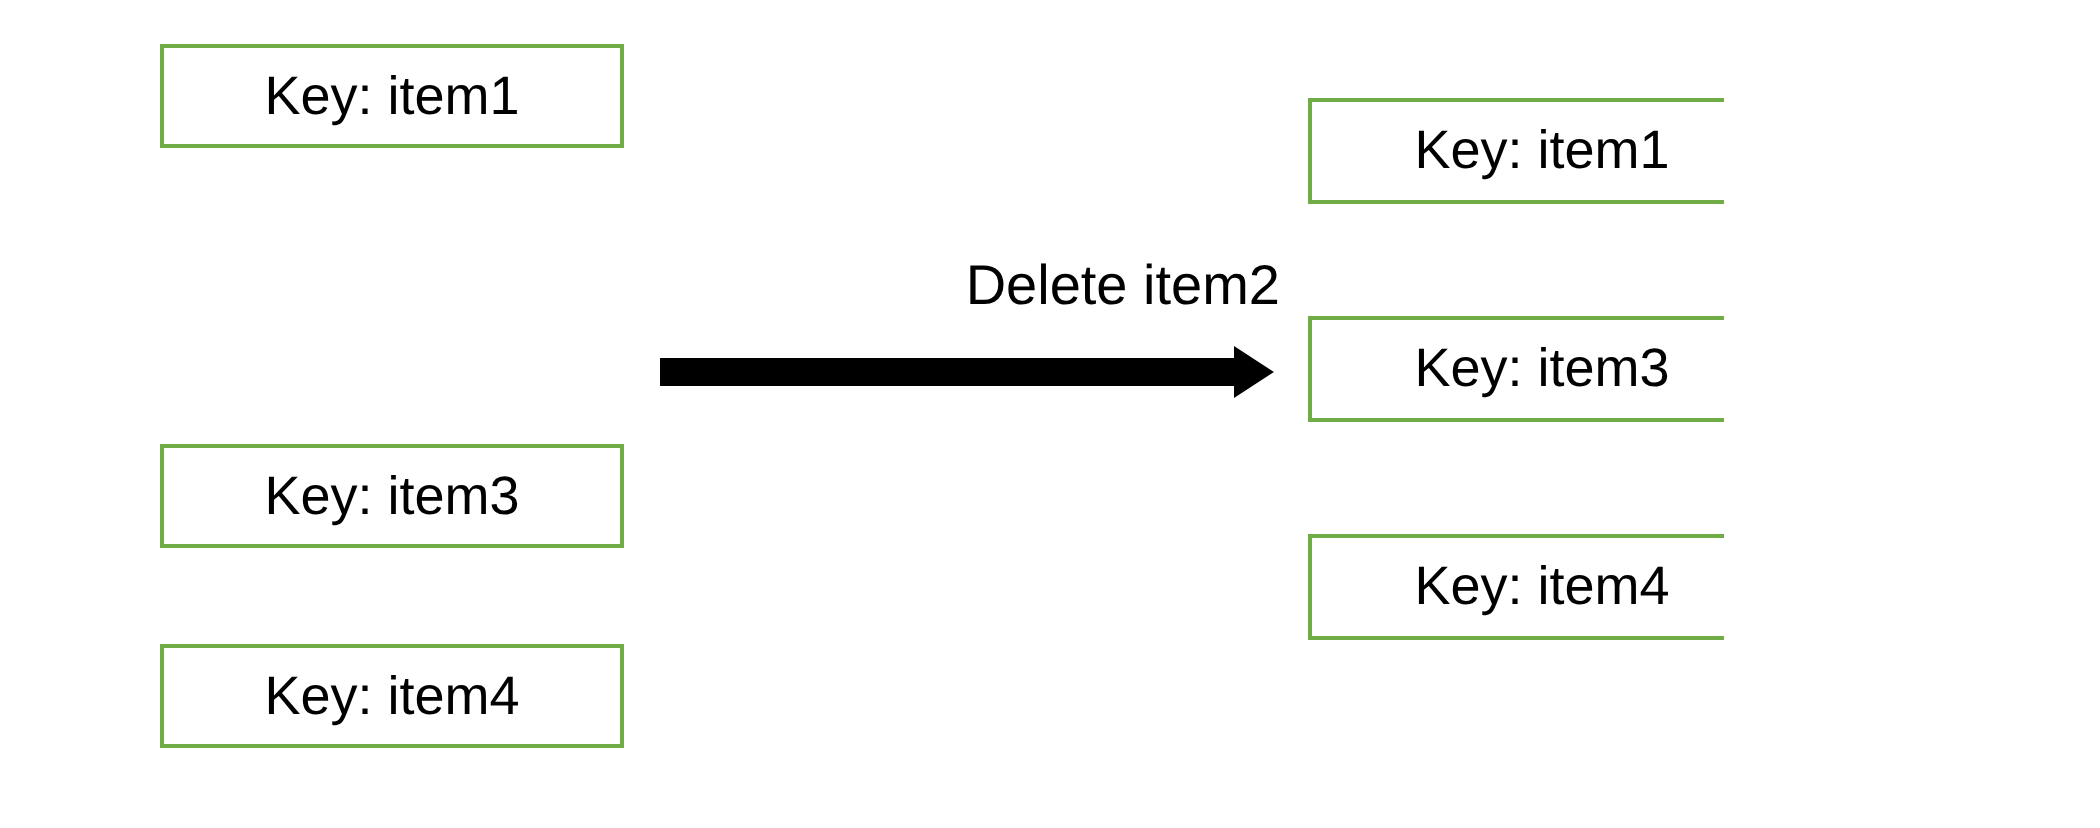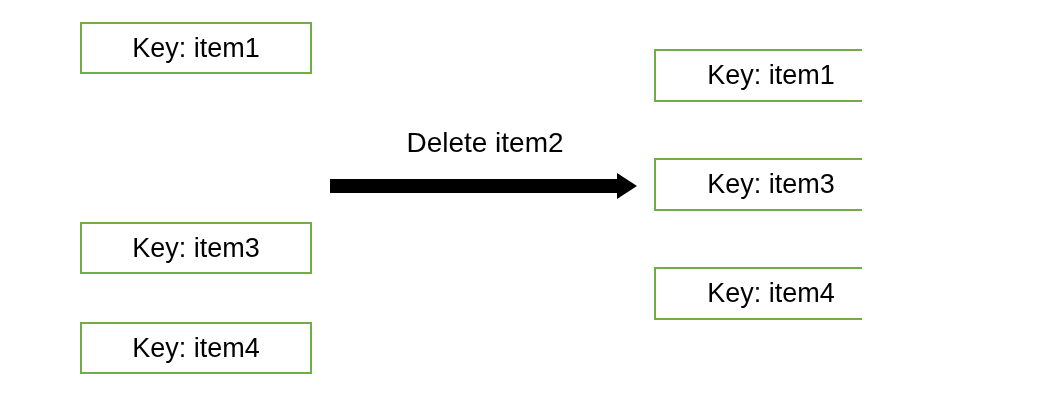--- a/index.html
+++ b/index.html
@@ -46,21 +46,21 @@
 
   .rbox-0 { top: 49px; }
   .rbox-1 { top: 158px; }
   .rbox-2 { top: 267px; }
 
   .arrow-label {
     position: absolute;
     left: 330px;
     top: 128px;
     width: 310px;
-    text-align: center;
+    text-align: right;
     font-size: 28px;
     line-height: 1.1;
     color: var(--text);
     white-space: nowrap;
   }
   .arrow {
     position: absolute;
     left: 330px;
     top: 173px;
     display: flex;

